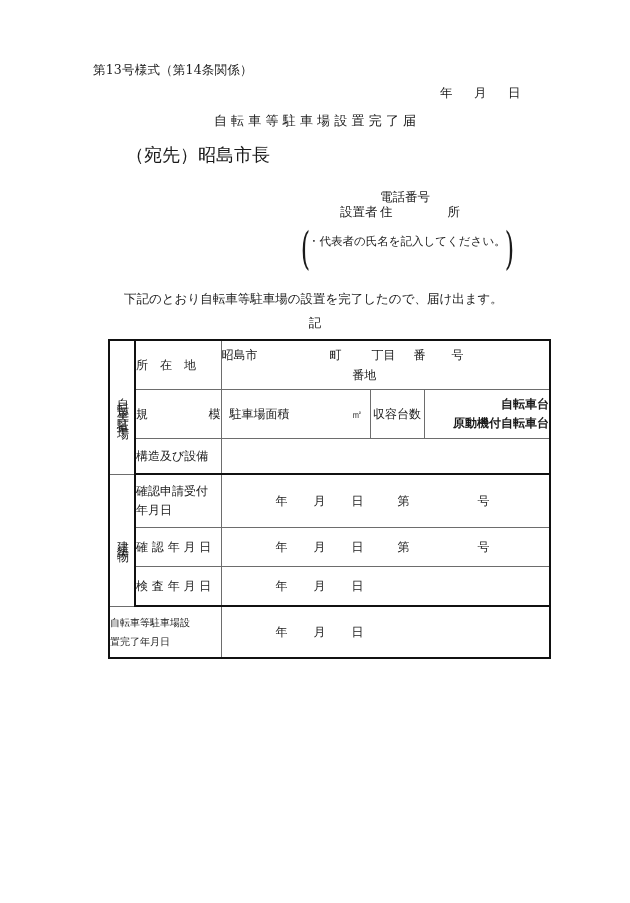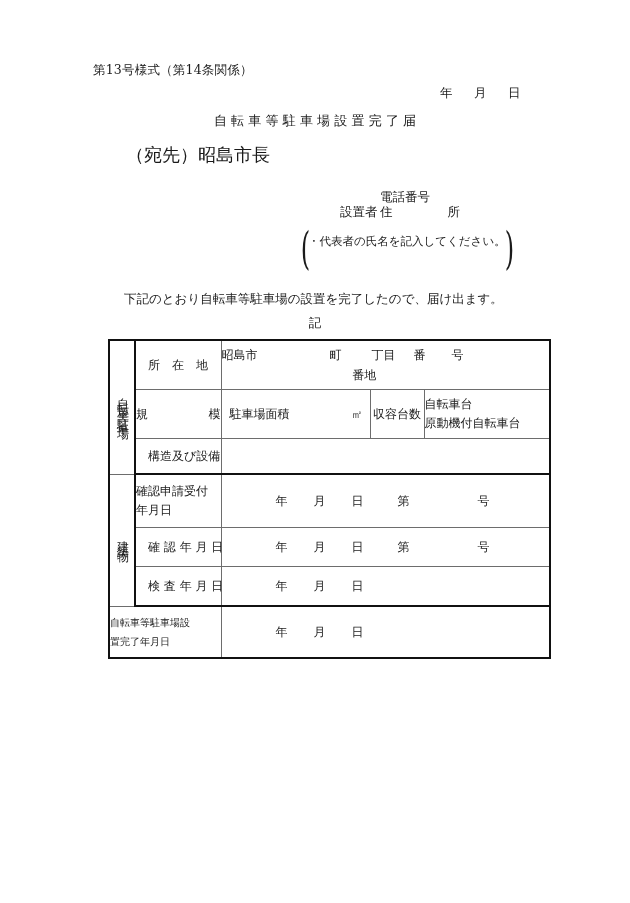--- a/index.html
+++ b/index.html
@@ -163,21 +163,21 @@
     width: 86px;
     padding: 7px 7px;
     font-size: 12px;
     line-height: 19px;
   }
   .lbl-spread {
     display: flex;
     justify-content: space-between;
     white-space: nowrap;
   }
-  .lbl-plain { white-space: nowrap; padding-left: 12px; }
+  .lbl-plain { white-space: nowrap; }
   .lbl-2line { line-height: 19px; white-space: nowrap; }
 
   
   td.cell { padding: 7px 8px; }
 
   .loc-l1 {
     white-space: nowrap;
     font-size: 12px;
     line-height: 20px;
   }
@@ -194,22 +194,23 @@
 
   .area-cell { height: 42px; position: relative; }
   .area-label { position: absolute; left: 8px; top: 50%; transform: translateY(-50%); }
   .area-unit  { position: absolute; right: 7px; top: 50%; transform: translateY(-50%); font-size: 11px; }
 
   .cap-label { text-align: center; white-space: nowrap; font-size: 12px; }
 
   .veh-list { line-height: 19px; }
   .veh-row {
     display: flex;
-    justify-content: flex-start;
-    white-space: nowrap;
+    justify-content: flex-end;
+    white-space: nowrap;
+    font-weight: bold;
   }
 
   .date-cell {
     font-size: 12px;
     white-space: nowrap;
     padding-left: 54px;
   }
   .date-cell .y  { display: inline-block; width: 38px; }
   .date-cell .m  { display: inline-block; width: 38px; }
   .date-cell .d  { display: inline-block; width: 46px; }

